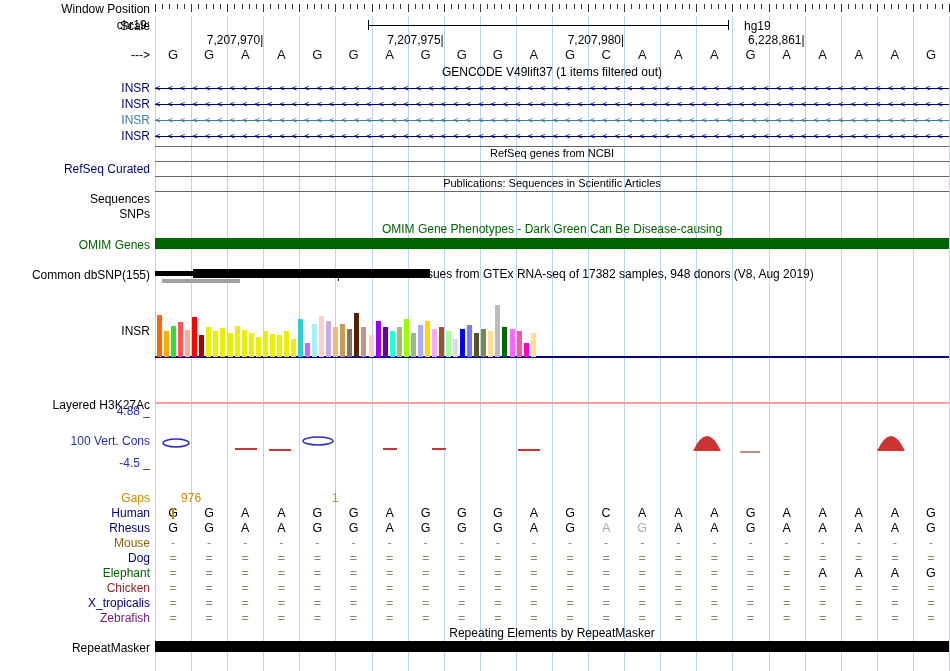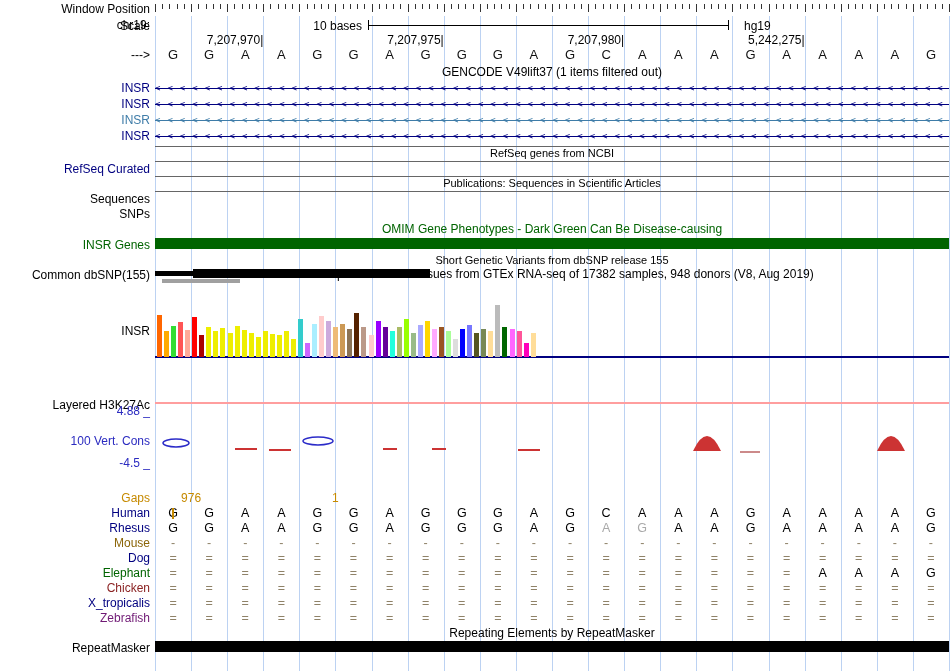--- a/index.html
+++ b/index.html
@@ -62,21 +62,20 @@
   .insert-tick { position:absolute; width:2px; height:11px; background:var(--orange); z-index:3; }
 </style>
 </head>
 <body>
 
 <div id="canvas">
 
   <div class="lbl" style="top:2px">Window Position</div>
 
   <div class="lbl" style="top:19px">Scale</div>
-  <div class="scale-text">10 bases</div>
   <div class="scale-bar"></div>
   <div class="hg19">hg19</div>
 
   <div class="lbl" style="top:18px">chr19:</div>
   <div class="lbl" style="top:48px">---&gt;</div>
   <div id="seq-row">
       <span>G</span>
       <span>G</span>
       <span>A</span>
       <span>A</span>
@@ -107,23 +106,22 @@
   <div class="hline" style="top:161px"></div>
   <div class="lbl navy" style="top:162px">RefSeq Curated</div>
   <div class="hline" style="top:176px"></div>
   <div class="title small" style="top:177px">Publications: Sequences in Scientific Articles</div>
   <div class="hline" style="top:191px"></div>
   <div class="lbl" style="top:192px">Sequences</div>
   <div class="lbl" style="top:207px">SNPs</div>
 
   <div class="title green" style="top:223px">OMIM Gene Phenotypes - Dark Green Can Be Disease-causing</div>
   <div class="bar omim-bar"></div>
-  <div class="lbl green" style="top:238px">INSR Genes</div>
-
-  <div class="title small" style="top:254px">Short Genetic Variants from dbSNP release 155</div>
+  <div class="lbl green" style="top:238px">OMIM Genes</div>
+
   <div class="bar dbsnp-thin"></div>
   <div class="bar dbsnp-thick"></div>
   <div class="bar dbsnp-gray"></div>
   <div class="lbl" style="top:268px">Common dbSNP(155)</div>
 
   <div class="title" style="top:268px">Gene Expression in 54 tissues from GTEx RNA-seq of 17382 samples, 948 donors (V8, Aug 2019)</div>
   <div class="bar gtex-baseline"></div>
   <div class="lbl" style="top:324px">INSR</div>
 
   <div class="lbl" style="top:398px">Layered H3K27Ac</div>
@@ -268,21 +266,21 @@
     <div class="ruler-tick" style="left: 905.69px; height: 5px;"></div>
     <div class="ruler-tick" style="left: 912.91px; height: 8px;"></div>
     <div class="ruler-tick" style="left: 920.13px; height: 5px;"></div>
     <div class="ruler-tick" style="left: 927.35px; height: 5px;"></div>
     <div class="ruler-tick" style="left: 934.56px; height: 5px;"></div>
     <div class="ruler-tick" style="left: 941.78px; height: 5px;"></div>
     <div class="ruler-tick" style="left: 949px; height: 8px;"></div>
     <div class="tick-label" style="left: 153.27px;">7,207,970|</div>
     <div class="tick-label" style="left: 333.73px;">7,207,975|</div>
     <div class="tick-label" style="left: 514.18px;">7,207,980|</div>
-    <div class="tick-label" style="left: 694.64px;">5,242,275|</div>
+    <div class="tick-label" style="left: 694.64px;">6,228,861|</div>
     <div class="lbl" style="top: 81px; color: rgb(0, 0, 128);">INSR</div>
     <div class="tline" style="top: 88px; background: rgb(0, 0, 128);"></div>
     <div class="arrows" style="top: 81px; color: rgb(0, 0, 128);">&lt;&lt;&lt;&lt;&lt;&lt;&lt;&lt;&lt;&lt;&lt;&lt;&lt;&lt;&lt;&lt;&lt;&lt;&lt;&lt;&lt;&lt;&lt;&lt;&lt;&lt;&lt;&lt;&lt;&lt;&lt;&lt;&lt;&lt;&lt;&lt;&lt;&lt;&lt;&lt;&lt;&lt;&lt;&lt;&lt;&lt;&lt;&lt;&lt;&lt;&lt;&lt;&lt;&lt;&lt;&lt;&lt;&lt;&lt;&lt;&lt;&lt;&lt;&lt;&lt;&lt;</div>
     <div class="lbl" style="top: 97px; color: rgb(0, 0, 128);">INSR</div>
     <div class="tline" style="top: 104px; background: rgb(0, 0, 128);"></div>
     <div class="arrows" style="top: 97px; color: rgb(0, 0, 128);">&lt;&lt;&lt;&lt;&lt;&lt;&lt;&lt;&lt;&lt;&lt;&lt;&lt;&lt;&lt;&lt;&lt;&lt;&lt;&lt;&lt;&lt;&lt;&lt;&lt;&lt;&lt;&lt;&lt;&lt;&lt;&lt;&lt;&lt;&lt;&lt;&lt;&lt;&lt;&lt;&lt;&lt;&lt;&lt;&lt;&lt;&lt;&lt;&lt;&lt;&lt;&lt;&lt;&lt;&lt;&lt;&lt;&lt;&lt;&lt;&lt;&lt;&lt;&lt;&lt;&lt;</div>
     <div class="lbl" style="top: 113px; color: rgb(62, 124, 168);">INSR</div>
     <div class="tline" style="top: 120px; background: rgb(62, 124, 168);"></div>
     <div class="arrows" style="top: 113px; color: rgb(62, 124, 168);">&lt;&lt;&lt;&lt;&lt;&lt;&lt;&lt;&lt;&lt;&lt;&lt;&lt;&lt;&lt;&lt;&lt;&lt;&lt;&lt;&lt;&lt;&lt;&lt;&lt;&lt;&lt;&lt;&lt;&lt;&lt;&lt;&lt;&lt;&lt;&lt;&lt;&lt;&lt;&lt;&lt;&lt;&lt;&lt;&lt;&lt;&lt;&lt;&lt;&lt;&lt;&lt;&lt;&lt;&lt;&lt;&lt;&lt;&lt;&lt;&lt;&lt;&lt;&lt;&lt;&lt;</div>
     <div class="lbl" style="top: 129px; color: rgb(0, 0, 128);">INSR</div>

